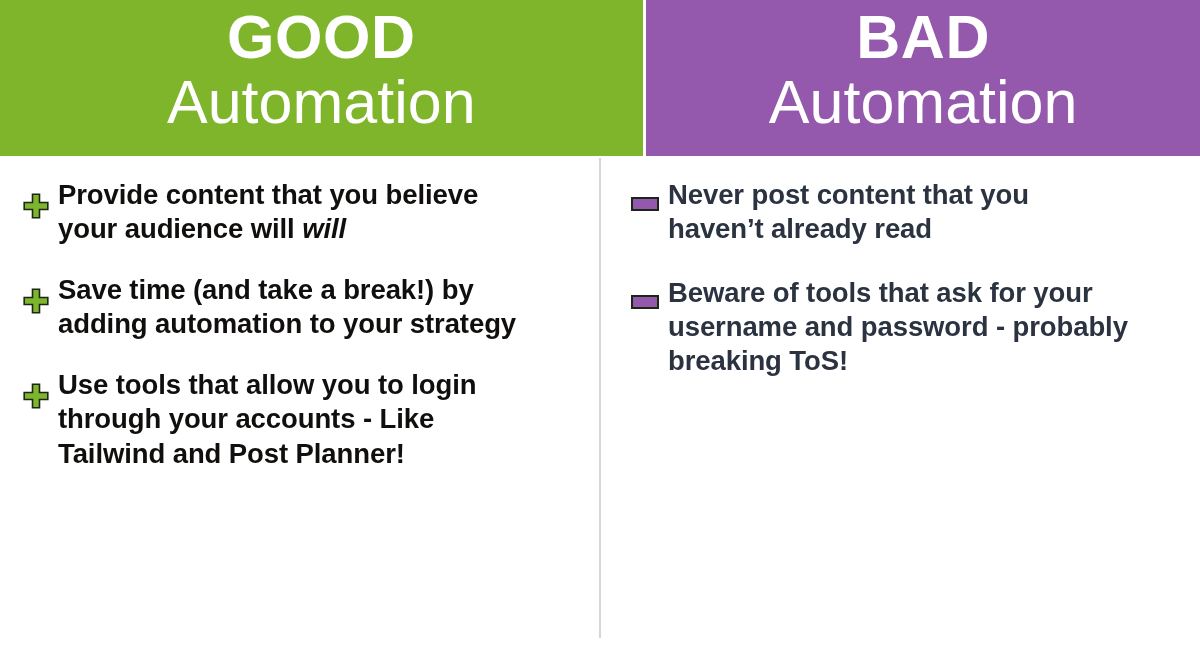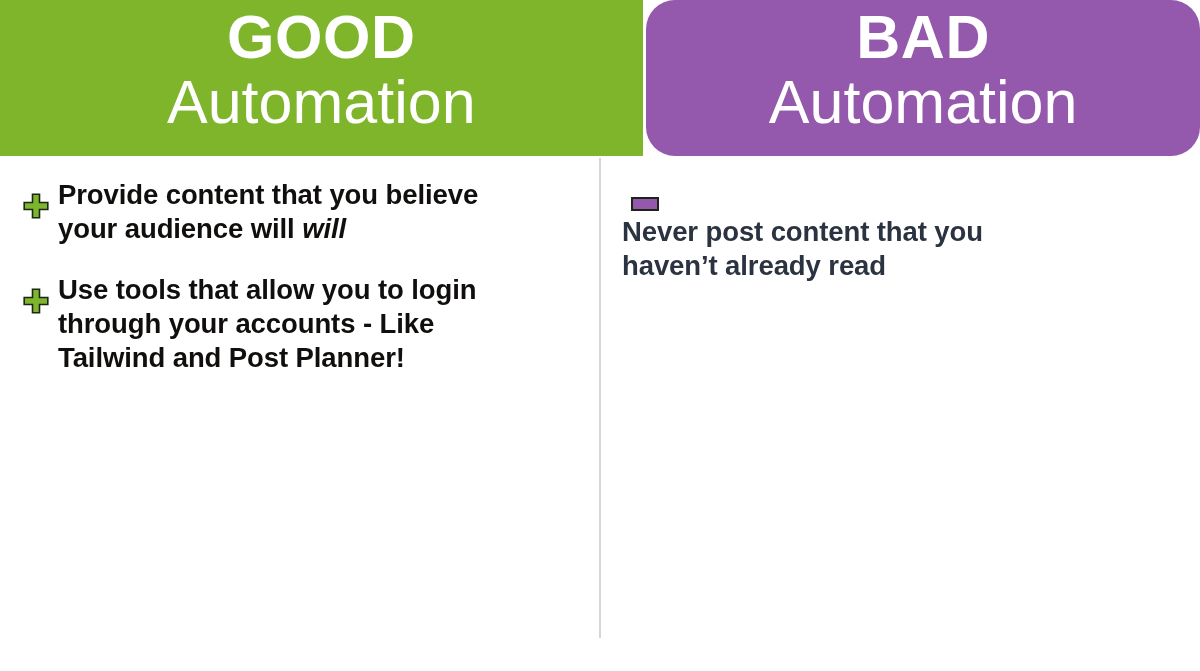--- a/index.html
+++ b/index.html
@@ -42,21 +42,20 @@
     background: #7eb52b;
   }
   .header-gap {
     width: 4px;
     height: 156px;
     background: #ffffff;
   }
   .header-cell.bad {
     width: 598px;
     background: #9459ac;
-    border-radius: 29px;
   }
   .header-title {
     color: #ffffff;
     font-size: 61px;
     font-weight: bold;
     line-height: 1.02;
     letter-spacing: 0.5px;
     white-space: nowrap;
   }
   .header-sub {
@@ -97,21 +96,21 @@
   }
   .column.bad {
     padding: 22px 30px 0 22px;
   }
 
   .bullet-row {
     display: flex;
     align-items: flex-start;
   }
   .column.good .bullet-row { margin-bottom: 27px; }
-  .column.bad .bullet-row  { margin-bottom: 30px; flex-direction: column; }
+  .column.bad .bullet-row  { margin-bottom: 30px; }
 
   
   .marker-slot {
     flex: 0 0 auto;
     width: 44px;
     display: flex;
     justify-content: center;
     padding-top: 15px;
   }
   .column.bad .marker-slot {
@@ -173,46 +172,66 @@
           <span class="icon-plus">
             <svg width="26" height="26" viewBox="0 0 26 26" aria-hidden="true">
               <path d="M9.5 1.2 H16.5 V9.5 H24.8 V16.5 H16.5 V24.8 H9.5 V16.5 H1.2 V9.5 H9.5 Z" fill="#7db52d" stroke="#1d2616" stroke-width="1.6" stroke-linejoin="miter"></path>
             </svg>
           </span>
         </span>
         <span class="bullet-text">Provide content that you believe<br>your audience will <em>will</em></span>
       </div>
 
 
-
       <div class="bullet-row">
         <span class="marker-slot">
           <span class="icon-plus">
             <svg width="26" height="26" viewBox="0 0 26 26" aria-hidden="true">
               <path d="M9.5 1.2 H16.5 V9.5 H24.8 V16.5 H16.5 V24.8 H9.5 V16.5 H1.2 V9.5 H9.5 Z" fill="#7db52d" stroke="#1d2616" stroke-width="1.6" stroke-linejoin="miter"></path>
             </svg>
           </span>
         </span>
+        <span class="bullet-text">Save time (and take a break!) by<br>adding automation to your strategy</span>
+      </div>
+
+      <div class="bullet-row">
+        <span class="marker-slot">
+          <span class="icon-plus">
+            <svg width="26" height="26" viewBox="0 0 26 26" aria-hidden="true">
+              <path d="M9.5 1.2 H16.5 V9.5 H24.8 V16.5 H16.5 V24.8 H9.5 V16.5 H1.2 V9.5 H9.5 Z" fill="#7db52d" stroke="#1d2616" stroke-width="1.6" stroke-linejoin="miter"></path>
+            </svg>
+          </span>
+        </span>
         <span class="bullet-text">Use tools that allow you to login<br>through your accounts - Like<br>Tailwind and Post Planner!</span>
       </div>
 
     </div>
 
     <div class="column bad">
 
       <div class="bullet-row">
         <span class="marker-slot">
           <span class="icon-minus">
             <svg width="28" height="14" viewBox="0 0 28 14" aria-hidden="true">
               <rect x="1" y="1" width="26" height="12" fill="#9459ac" stroke="#1d2616" stroke-width="2"></rect>
             </svg>
           </span>
         </span>
         <span class="bullet-text">Never post content that you<br>haven’t already read</span>
       </div>
 
 
 
+      <div class="bullet-row">
+        <span class="marker-slot">
+          <span class="icon-minus">
+            <svg width="28" height="14" viewBox="0 0 28 14" aria-hidden="true">
+              <rect x="1" y="1" width="26" height="12" fill="#9459ac" stroke="#1d2616" stroke-width="2"></rect>
+            </svg>
+          </span>
+        </span>
+        <span class="bullet-text">Beware of tools that ask for your<br>username and password - probably<br>breaking ToS!</span>
+      </div>
 
     </div>
 
   </div>
 </div>
 
 </body></html>

